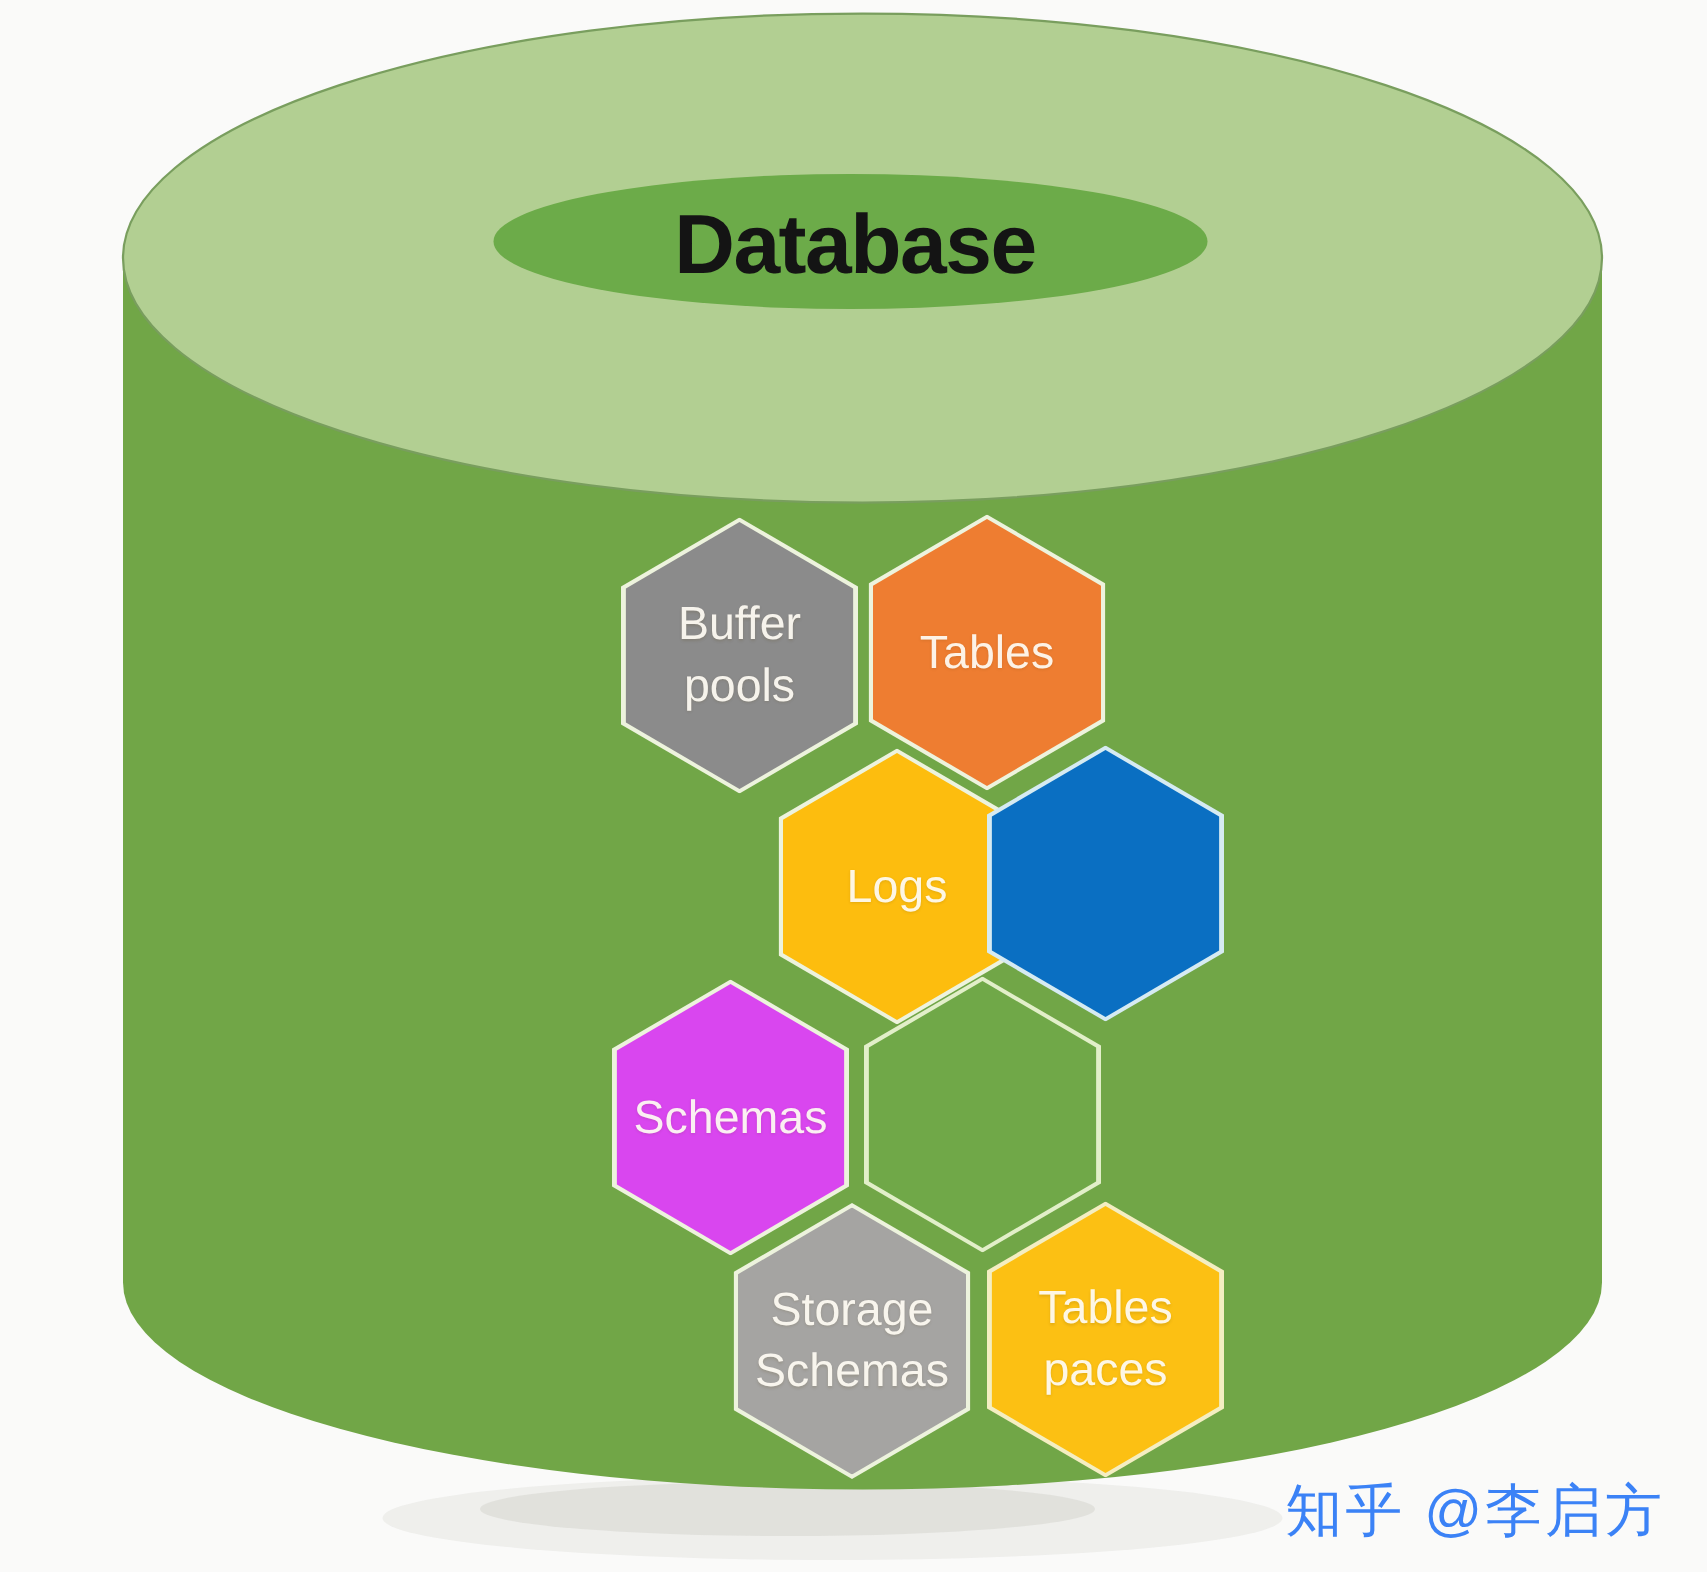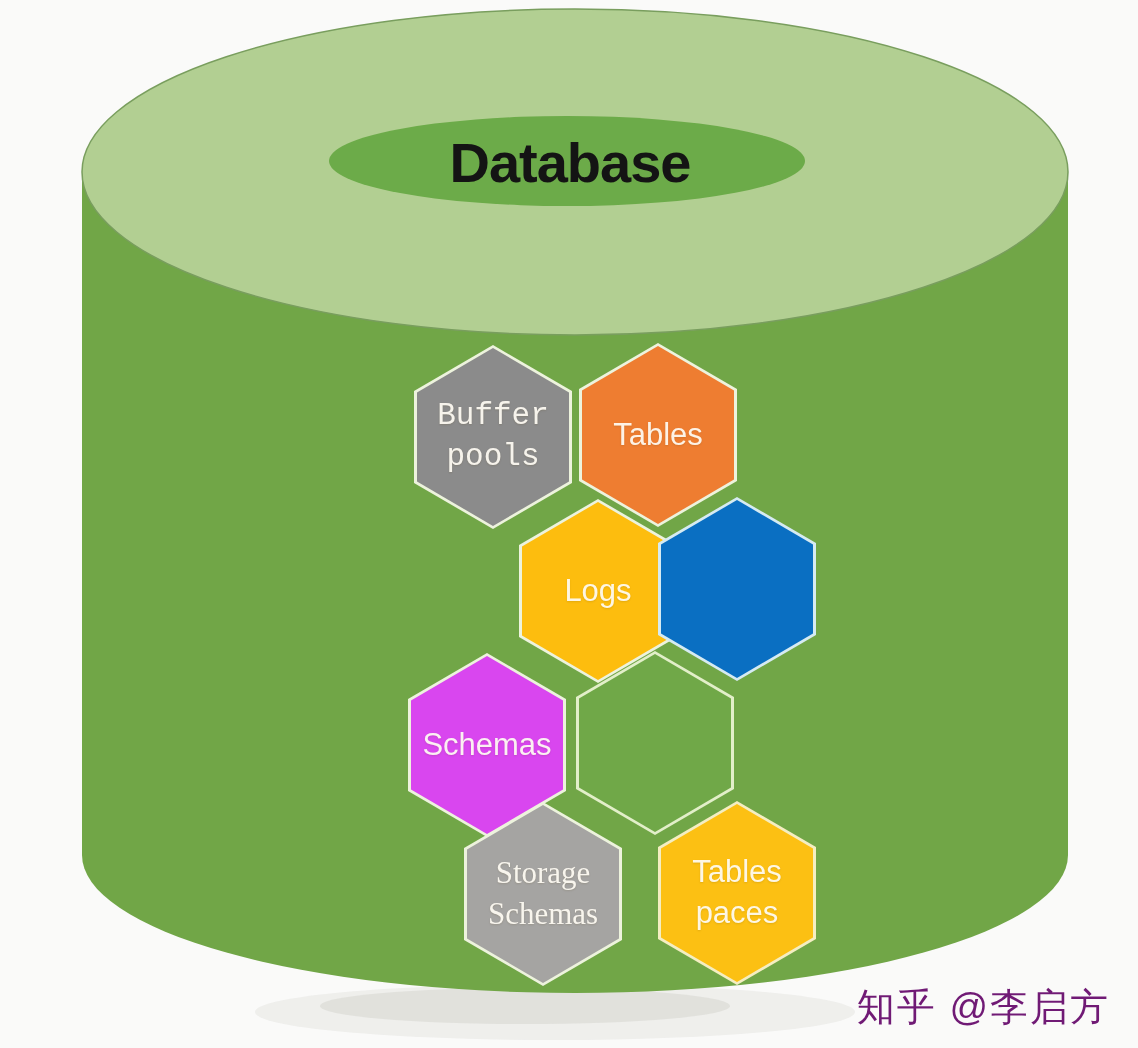--- a/index.html
+++ b/index.html
@@ -32,21 +32,21 @@
     display:flex;flex-direction:column;align-items:center;
     font-size:31px;line-height:1.32;
     color:rgba(255,252,244,0.93);
     text-shadow:0 1px 2px rgba(80,60,0,0.15);
     text-align:center;
   }
   .hex-label span:empty{display:none;}
   .watermark{
     position:absolute;top:982px;right:28px;
     font-size:38px;letter-spacing:2px;
-    color:#701a75;
+    color:#3b82f6;
     font-weight:400;
   }
 </style>
 </head>
 <body>
 
 <div class="stage">
 
   <svg class="cyl-svg" width="1138" height="1048" viewBox="0 0 1138 1048">
 
@@ -55,21 +55,21 @@
 
     <path d="M 82 172 L 82 855 A 493 138 0 0 0 1068 855 L 1068 172 Z" fill="#71a647"></path>
 
     <ellipse cx="575" cy="172" rx="493" ry="163" fill="#b2cf92" stroke="#799e5e" stroke-width="1.5"></ellipse>
 
     <ellipse cx="567" cy="161" rx="238" ry="45" fill="#6cab49"></ellipse>
   </svg>
 
   <div class="db-title">Database</div>
 
-  <div class="hex" style="left: 414px; top: 345px; background: rgb(237, 243, 221); font-family: Liberation Mono, monospace;">
+  <div class="hex" style="left: 414px; top: 345px; background: rgb(237, 243, 221);">
     <div class="hex-inner" style="background: rgb(139, 139, 139);">
       <div class="hex-label">
         <span>Buffer</span>
         <span>pools</span>
       </div>
     </div>
   </div>
 
   <div class="hex" style="left: 579px; top: 343px; background: rgb(237, 243, 221);">
     <div class="hex-inner" style="background: rgb(238, 125, 49);">
@@ -109,21 +109,21 @@
 
   <div class="hex" style="left: 576px; top: 651px; filter: drop-shadow(rgba(30, 60, 15, 0.18) 2px 3px 2px); background: rgb(226, 239, 201);">
     <div class="hex-inner" style="background: rgb(112, 168, 72);">
       <div class="hex-label">
         
         
       </div>
     </div>
   </div>
 
-  <div class="hex" style="left: 464px; top: 802px; background: rgb(237, 243, 221); font-family: Liberation Serif, serif;">
+  <div class="hex" style="left: 489px; top: 802px; background: rgb(237, 243, 221);">
     <div class="hex-inner" style="background: rgb(165, 164, 162);">
       <div class="hex-label">
         <span>Storage</span>
         <span>Schemas</span>
       </div>
     </div>
   </div>
 
   <div class="hex" style="left: 658px; top: 801px; background: rgb(244, 238, 194);">
     <div class="hex-inner" style="background: rgb(252, 192, 19);">

